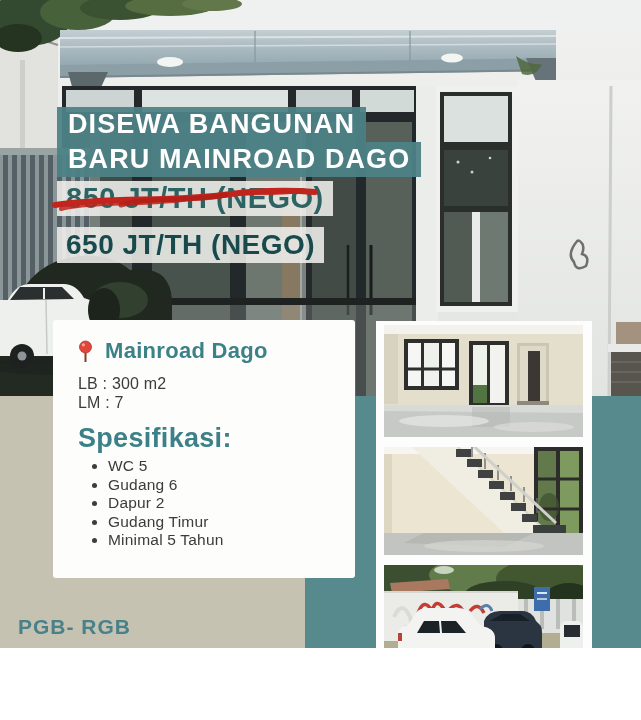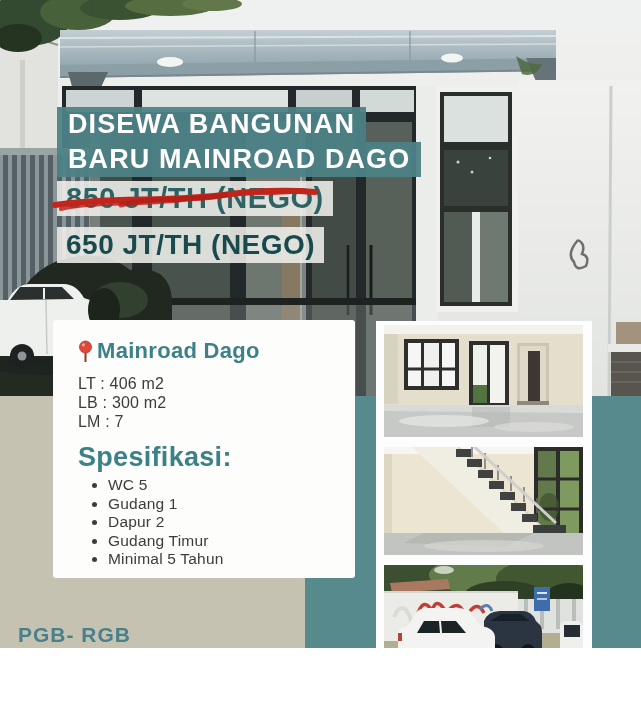--- a/index.html
+++ b/index.html
@@ -28,21 +28,21 @@
     color:var(--price-old-text,#2d6463);}
   .price-new{top:227px;font-size:28px;line-height:36px;letter-spacing:0.5px;
     color:var(--price-new-text,#18494c);}
   .strike{position:absolute;left:-6px;top:0;pointer-events:none;}
 
   .info-card{
     position:absolute;left:53px;top:320px;width:302px;height:258px;z-index:4;
     background:#fdfdfc;border-radius:3px;box-sizing:border-box;
     padding:18px 18px 0 25px;overflow:hidden;
   }
-  .card-title{display:flex;align-items:center;gap:4px;height:26px;}
+  .card-title{display:flex;align-items:center;gap:12px;height:26px;}
   .card-title .pin{flex:0 0 auto;display:block;}
   .card-title .loc{font-size:22px;font-weight:700;letter-spacing:0.3px;
     color:var(--accent-teal,#3b8187);}
   .details{margin-top:10px;font-size:16px;line-height:19px;
     color:var(--body-text,#3c3c3c);letter-spacing:0.2px;}
   .spec-heading{margin-top:14px;font-size:27px;line-height:25px;font-weight:700;
     letter-spacing:0.3px;color:var(--accent-teal,#3b8187);}
   .spec-list{margin:8px 0 0 0;padding:0 0 0 30px;list-style:disc;
     font-size:15.5px;color:var(--body-text,#3c3c3c);}
   .spec-list li{margin-bottom:4.5px;line-height:14px;letter-spacing:0.2px;}
@@ -50,21 +50,21 @@
   .gallery-frame{
     position:absolute;left:376px;top:321px;width:216px;height:367px;z-index:4;
     background:#fcfdfc;box-sizing:border-box;
   }
   .gallery-frame svg{position:absolute;left:8px;display:block;}
   .g1{top:4px;} .g2{top:126px;} .g3{top:244px;}
 
   .agency{
     position:absolute;left:18px;top:615px;z-index:5;
     font-size:21px;font-weight:700;letter-spacing:1px;
-    color:var(--footer-teal,#49818a);white-space:nowrap;margin-top:8px;
+    color:var(--footer-teal,#49818a);white-space:nowrap;
   }
 </style>
 </head>
 <body>
 
 <div class="poster">
 
   <svg class="building" width="641" height="396" viewBox="0 0 641 396">
     <defs>
       <linearGradient id="wallG" x1="0" y1="0" x2="0" y2="1">
@@ -208,28 +208,27 @@
   <div class="info-card">
     <div class="card-title">
       <svg class="pin" width="15" height="23" viewBox="0 0 15 23">
         <line x1="7.5" y1="12" x2="7.5" y2="22" stroke="#8a3a22" stroke-width="2"></line>
         <circle cx="7.5" cy="7" r="6" fill="#e0463c" stroke="#b53229" stroke-width="0.8"></circle>
         <circle cx="5.4" cy="4.8" r="1.6" fill="#f4a49e"></circle>
       </svg>
       <span class="loc">Mainroad Dago</span>
     </div>
     <div class="details">
-      <div>LT : 406 m2</div>
       <div>LB : 300 m2</div>
       <div>LM : 7</div>
     </div>
     <div class="spec-heading">Spesifikasi:</div>
     <ul class="spec-list">
       <li>WC 5</li>
-      <li>Gudang 1</li>
+      <li>Gudang 6</li>
       <li>Dapur 2</li>
       <li>Gudang Timur</li>
       <li>Minimal 5 Tahun</li>
     </ul>
   </div>
 
   <div class="gallery-frame">
 
     <svg class="g1" width="199" height="112" viewBox="0 0 199 112">
       <rect width="199" height="112" fill="#e4dfcc"></rect>

